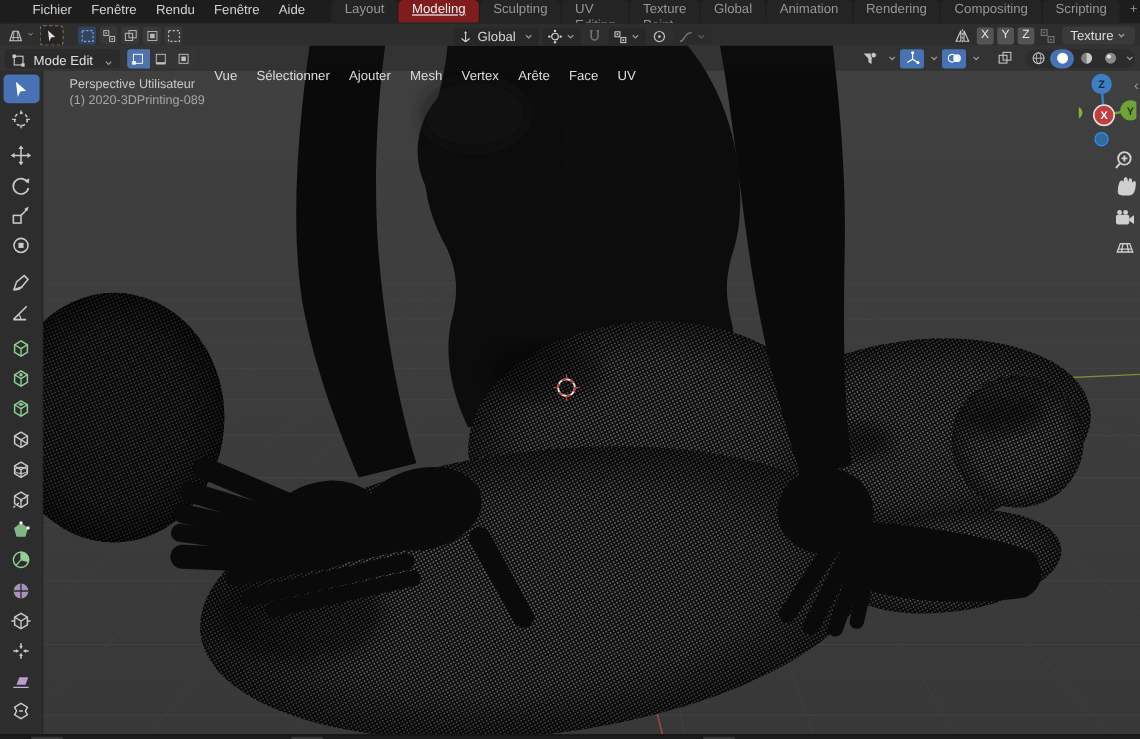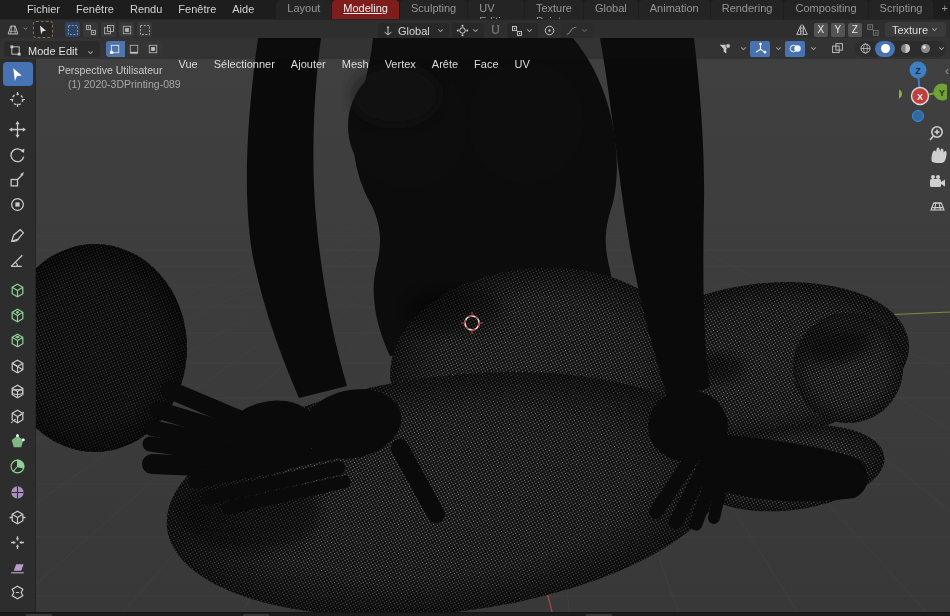--- a/index.html
+++ b/index.html
@@ -45,21 +45,21 @@
   .shadegrp{display:flex;align-items:center;background:#2c2c2c;border-radius:8px;margin-left:6px;}
   .shadegrp .hbtn.blue{border-radius:8px;}
   
   #tools{position:absolute;left:0;top:21px;width:36px;height:553px;background:#2d2d2d;border-right:1px solid #252525;display:flex;flex-direction:column;align-items:center;padding-top:3px;box-sizing:border-box;}
   .tool{width:30px;height:24px;border-radius:4px;display:flex;align-items:center;justify-content:center;color:#c9c9c9;flex:0 0 auto;margin-bottom:1.2px;}
   .tool.active{background:#4772b3;color:#fff;}
   .gap{height:5px;flex:0 0 auto;}
   .ti{width:17px;height:17px;}
   
   #vp-label1{position:absolute;left:58px;top:26px;font-size:10.5px;color:#c9c9c9;}
-  #vp-label2{position:absolute;left:68px;top:40px;font-size:10.5px;color:#a6a6a6;}
+  #vp-label2{position:absolute;left:58px;top:40px;font-size:10.5px;color:#a6a6a6;}
   
   #gizmo{position:absolute;right:3px;top:22px;}
   #side-arrow{position:absolute;right:1px;top:26px;color:#9a9a9a;font-size:12px;}
   
   #statusbar{position:absolute;left:0;top:612px;width:950px;height:4px;background:#1b1b1b;border-top:1px solid #141414;overflow:hidden;}
   .stub{position:absolute;top:1px;width:26px;height:3px;background:#6f6f6f;opacity:.35;border-radius:1px;}
 </style>
 </head>
 <body>
 

